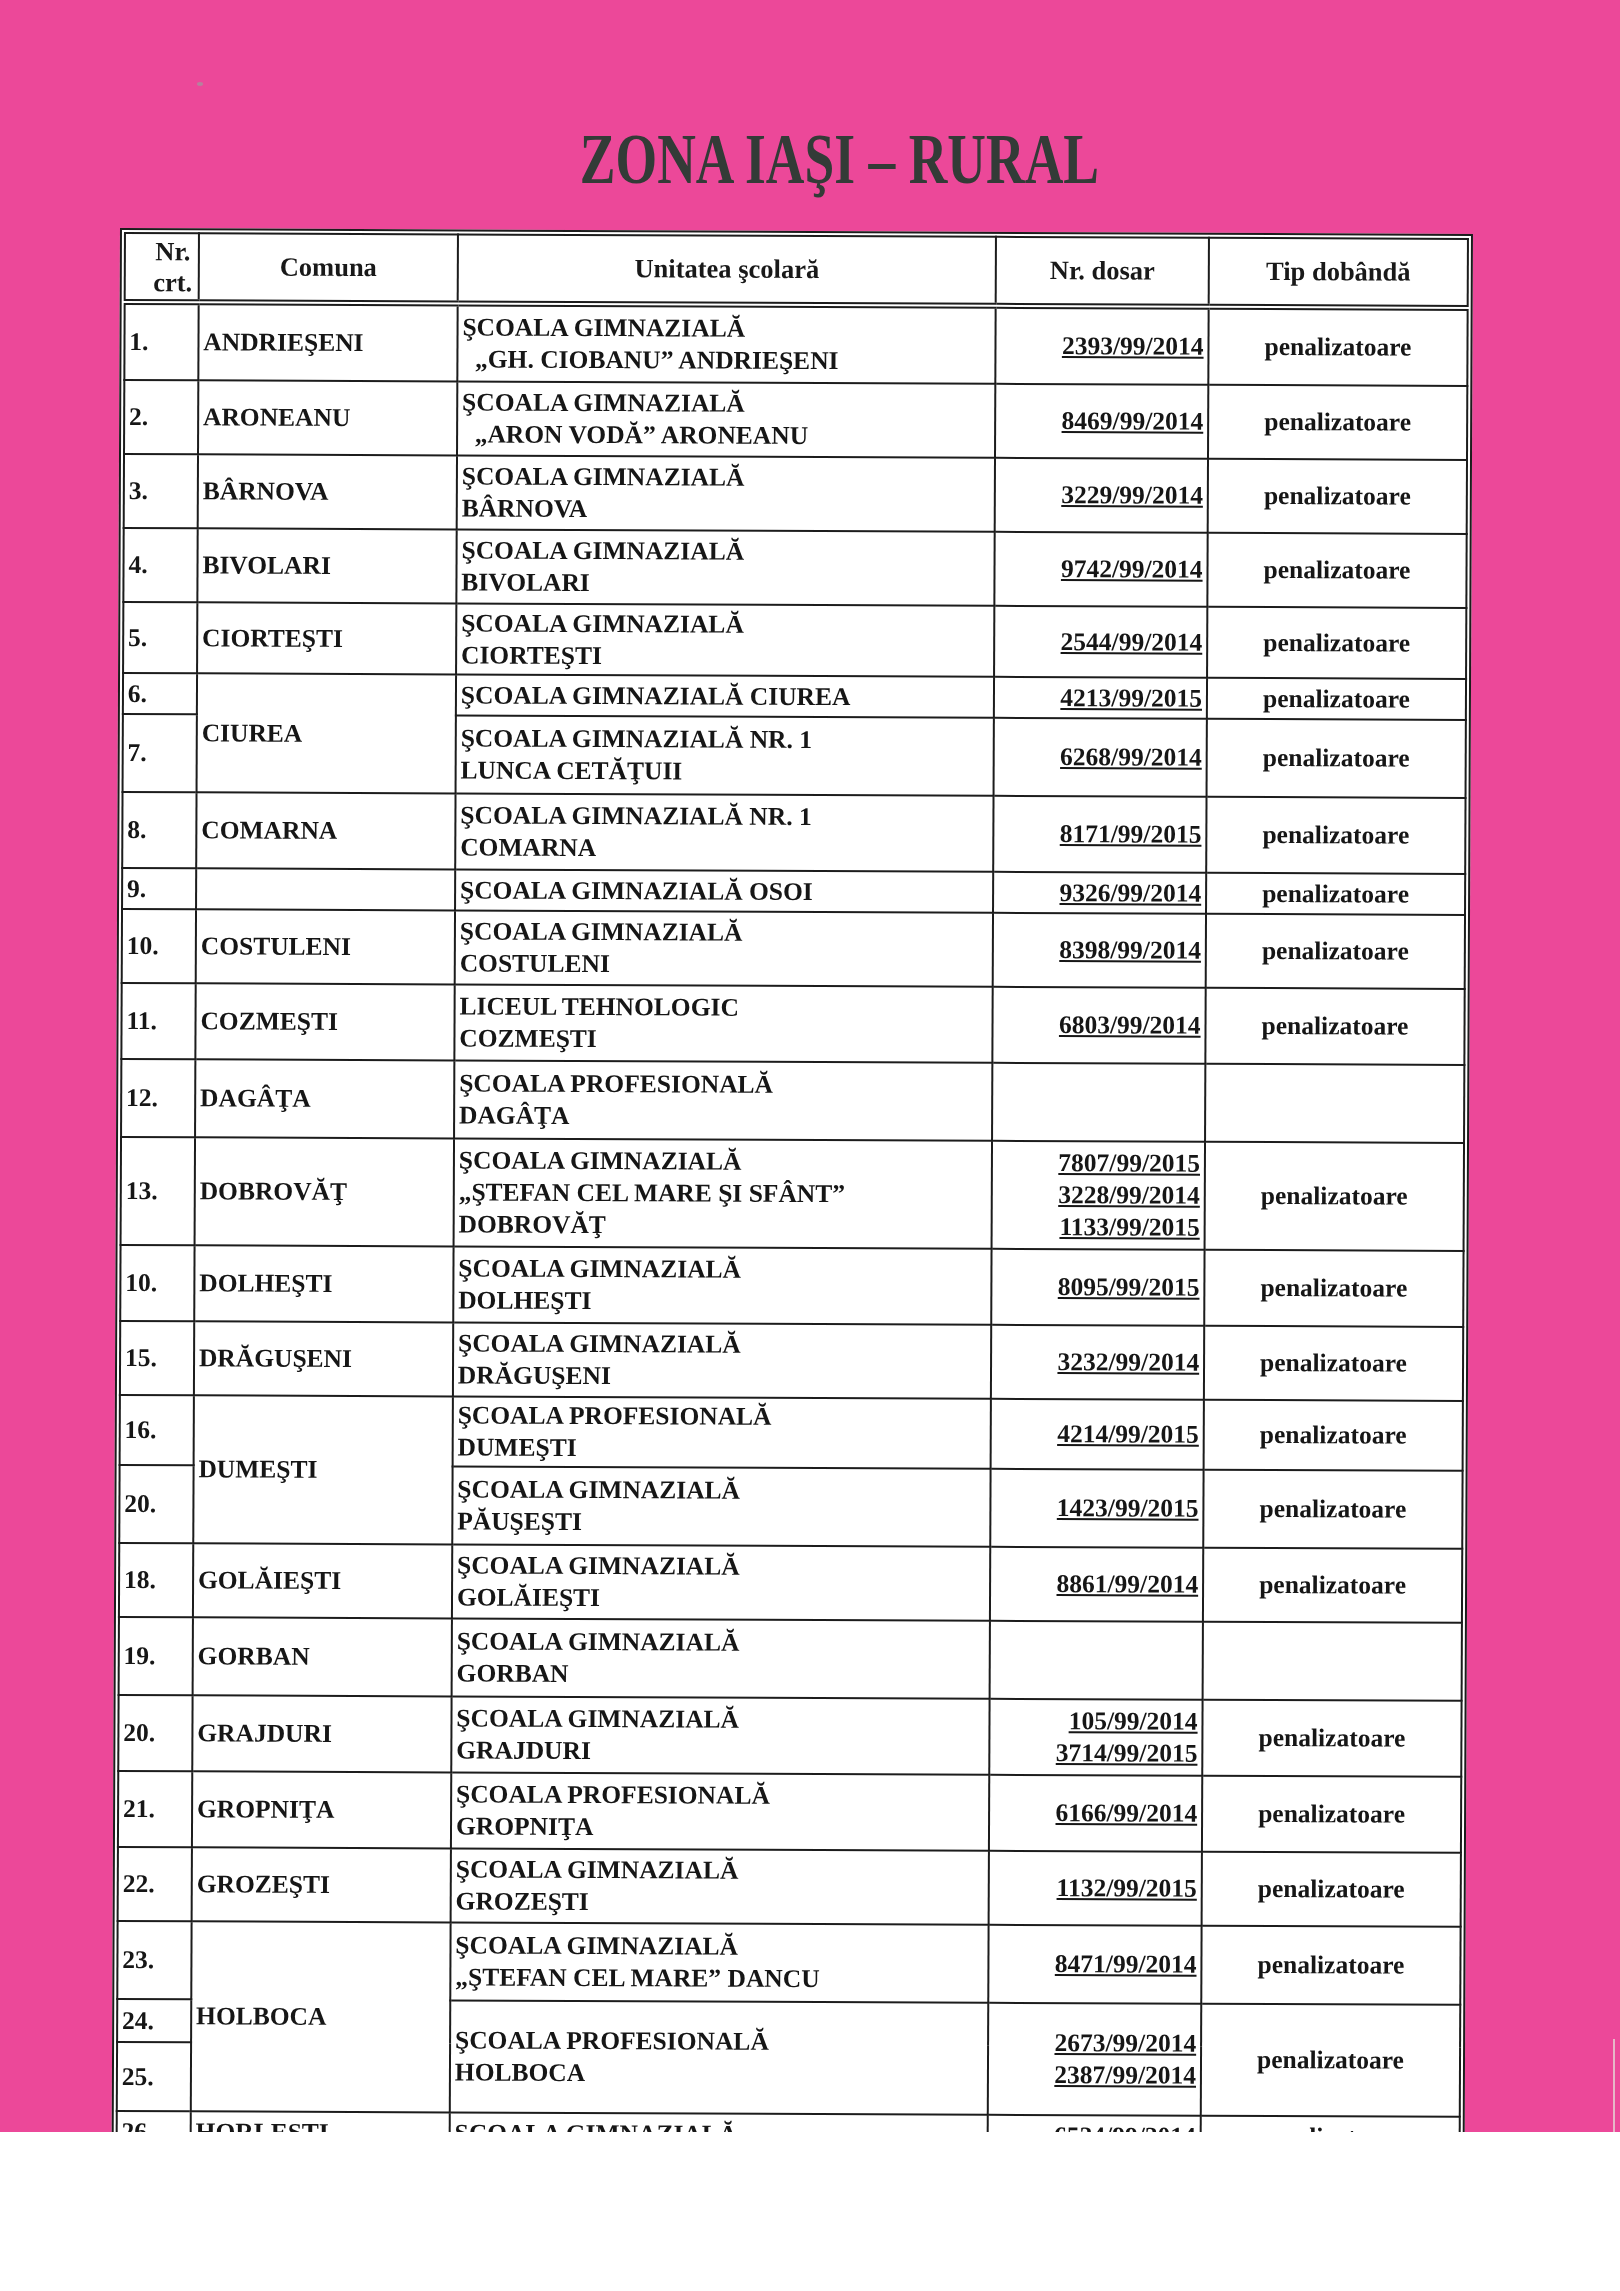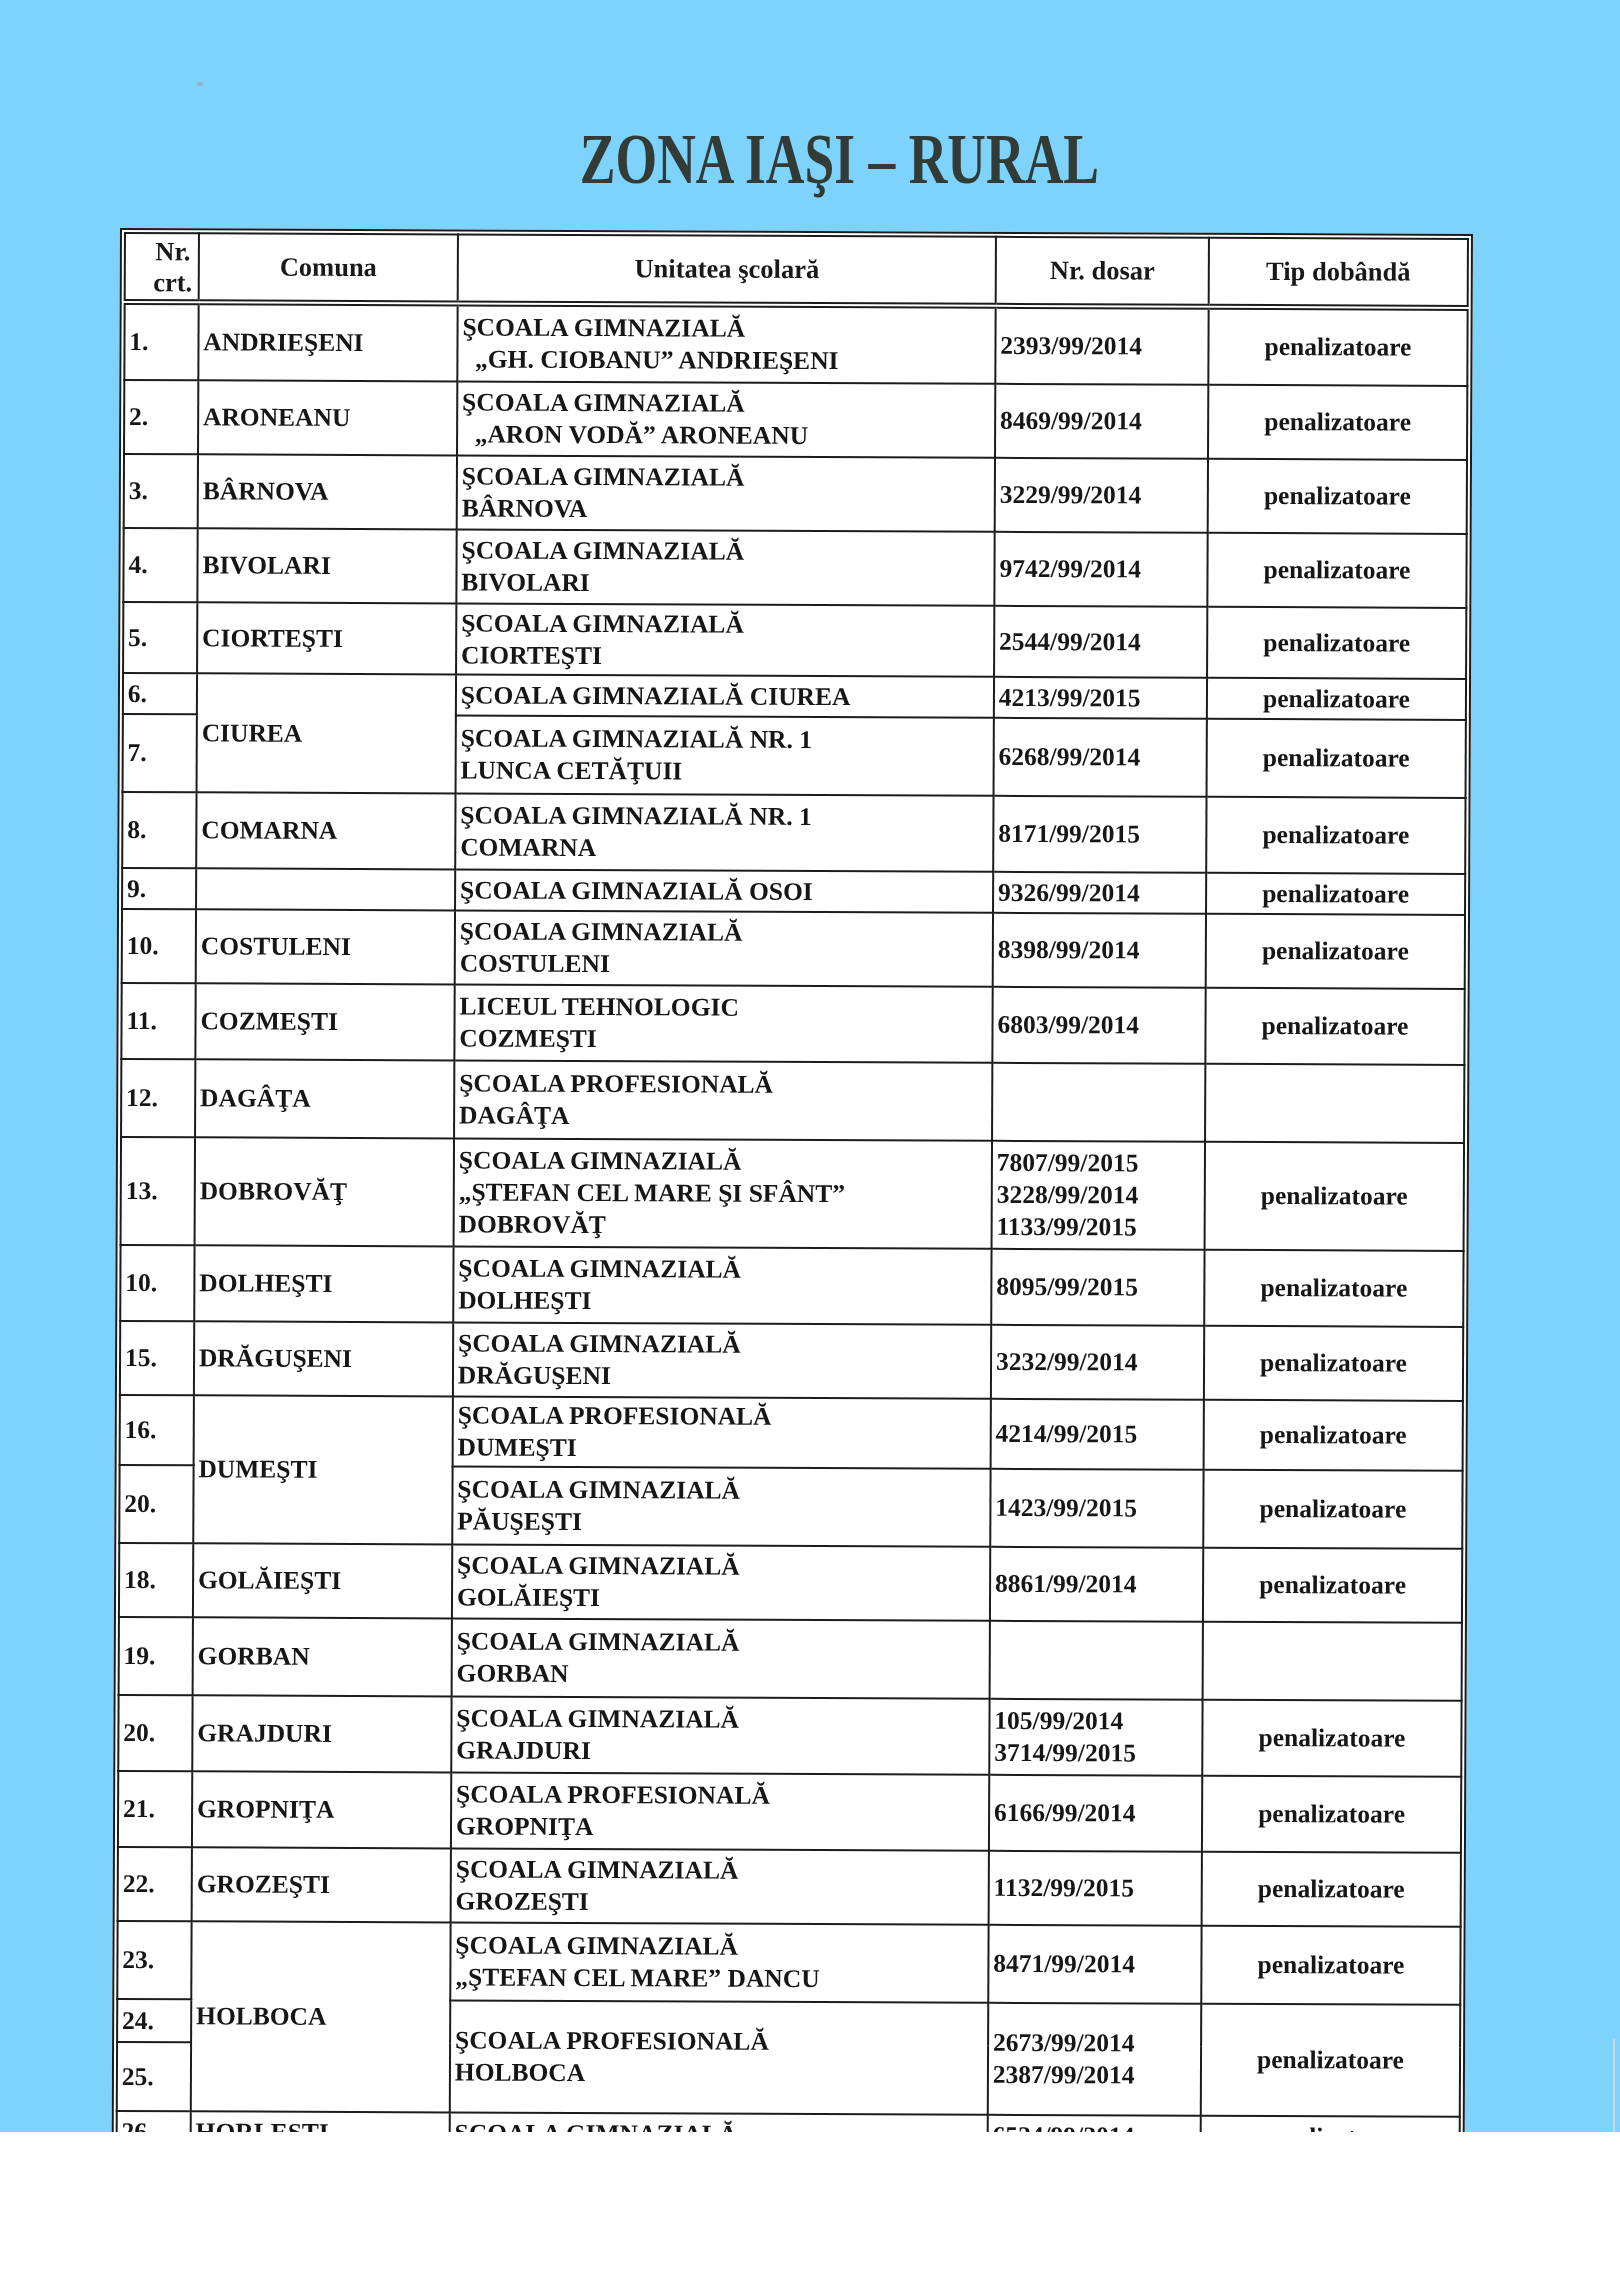--- a/index.html
+++ b/index.html
@@ -4,21 +4,21 @@
 <style>
   html, body {
     margin: 0;
     padding: 0;
     background: #ffffff;
   }
   .page {
     position: relative;
     width: 1620px;
     height: 2132px;
-    background: #7dd3fc;
+    background: #ec4899;
     overflow: hidden;
     font-family: "Liberation Serif", "DejaVu Serif", serif;
     color: #1b1b1b;
   }
   
   .speck {
     position: absolute;
     left: 197px;
     top: 82px;
     width: 5.9px;
@@ -91,21 +91,21 @@
   table.schools td {
     font-size: 25.5px;
     line-height: 32px;
     vertical-align: middle;
     color: #161616;
     padding: 2px 3.9px;
   }
   td.c-nr  { text-align: left; padding-left: 9.8px; }
   td.c-com { text-align: left; padding-left: 15.7px; }
   td.c-sch { text-align: left; padding-left: 11.8px; white-space: pre-wrap; }
-  td.c-dos { text-align: left; white-space: pre-wrap; }
+  td.c-dos { text-align: right; white-space: pre-wrap; text-decoration: underline; }
   td.c-tip { text-align: center; }
   td.vt    { vertical-align: top; padding-top: 5.9px; }
 </style>
 </head>
 <body>
 
 <div class="page">
   <div class="speck"></div>
   <div class="scan-line"></div>
 

